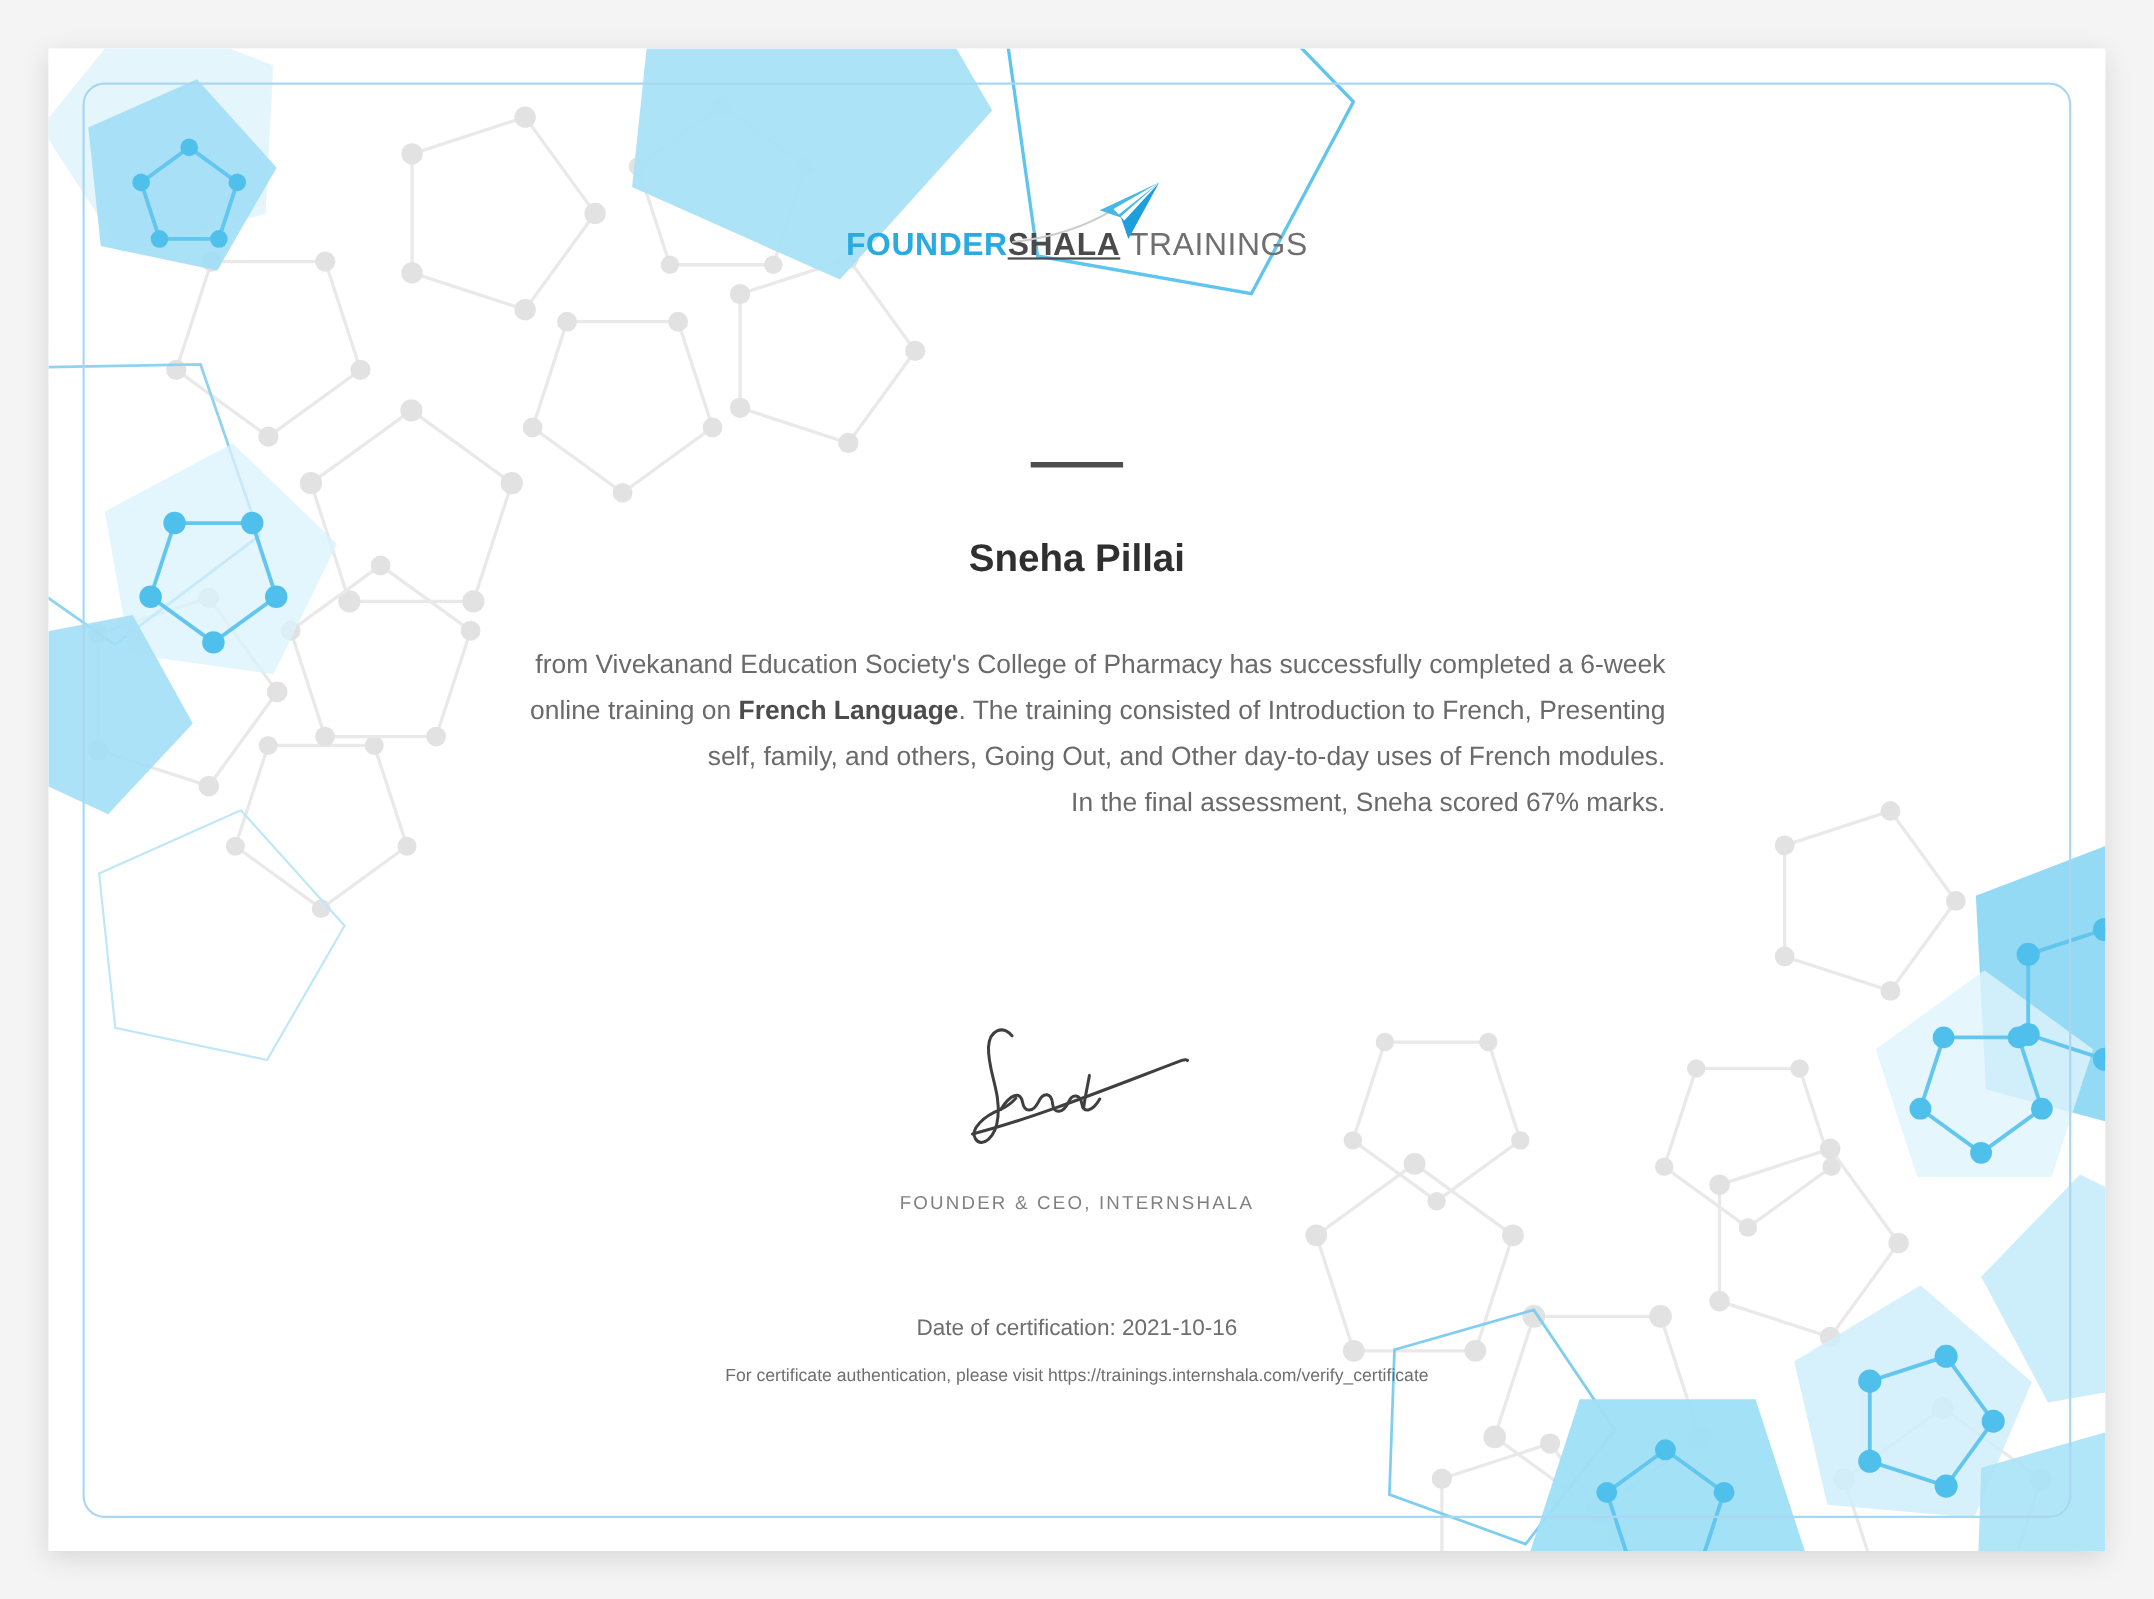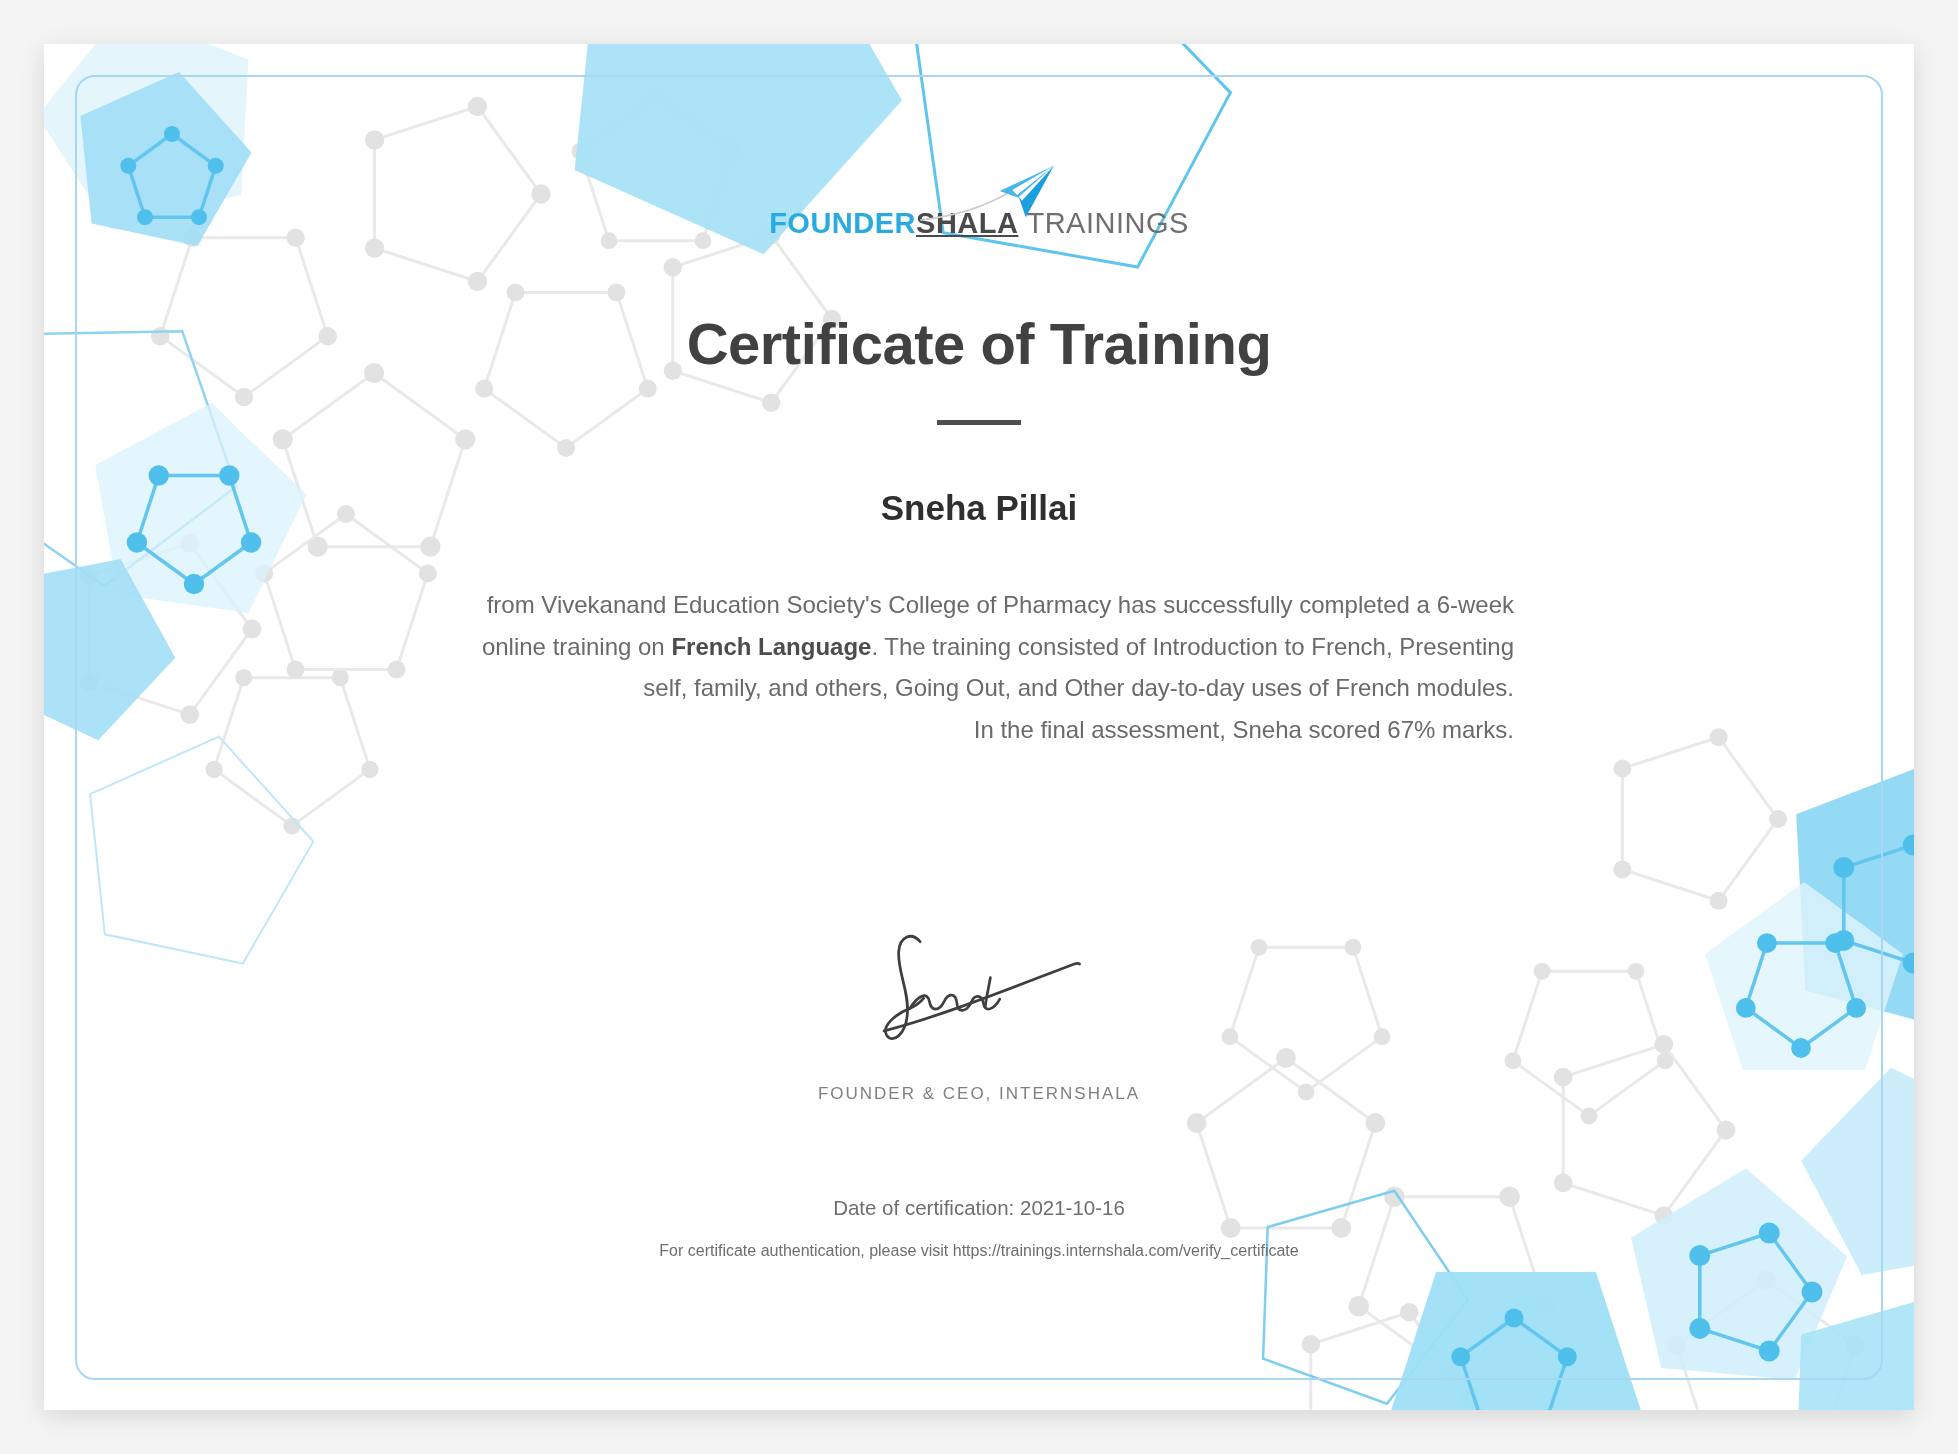--- a/index.html
+++ b/index.html
@@ -285,21 +285,20 @@
         <polygon points="142,4 86,30 106,37" fill="#45b8e9"></polygon>
         <polygon points="142,4 106,37 113,57" fill="#1d9fdd"></polygon>
         <polygon points="142,4 104,34 99,29" fill="#ffffff"></polygon>
         <polygon points="142,4 109,40 106,36" fill="#ffffff"></polygon>
       </svg>
       <div class="logo-text">
         <span class="logo-intern">FOUNDER</span><span class="logo-shala">SHALA</span><span class="logo-trainings">TRAININGS</span>
       </div>
     </div>
 
-    <div class="title">Certificate of Training</div>
 
     <div class="divider"></div>
 
     <div class="recipient">Sneha Pillai</div>
 
     <div class="text-block">
       <p><span>from Vivekanand Education Society's College of Pharmacy has successfully completed a 6-week online training on </span><span class="course-bold">French Language</span><span>. The training consisted of Introduction to French, Presenting self, family, and others, Going Out, and Other day-to-day uses of French modules.</span></p>
       <p>In the final assessment, Sneha scored 67% marks.</p>
     </div>
 

